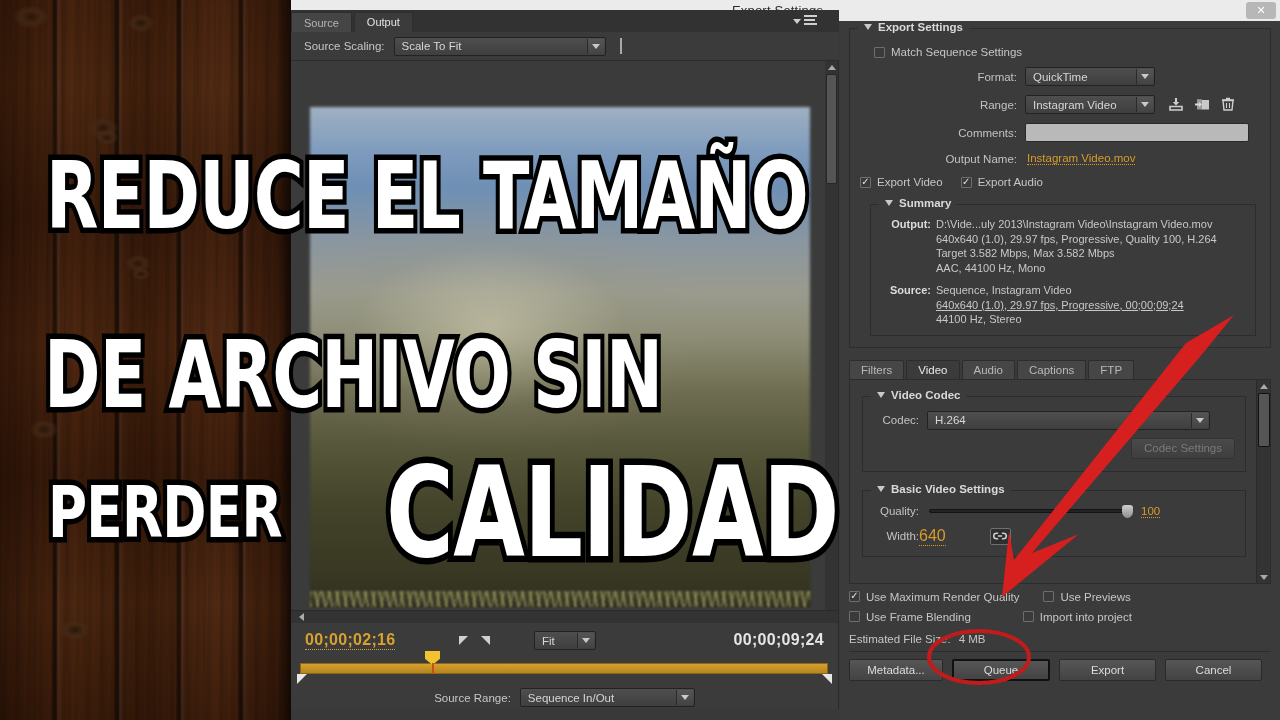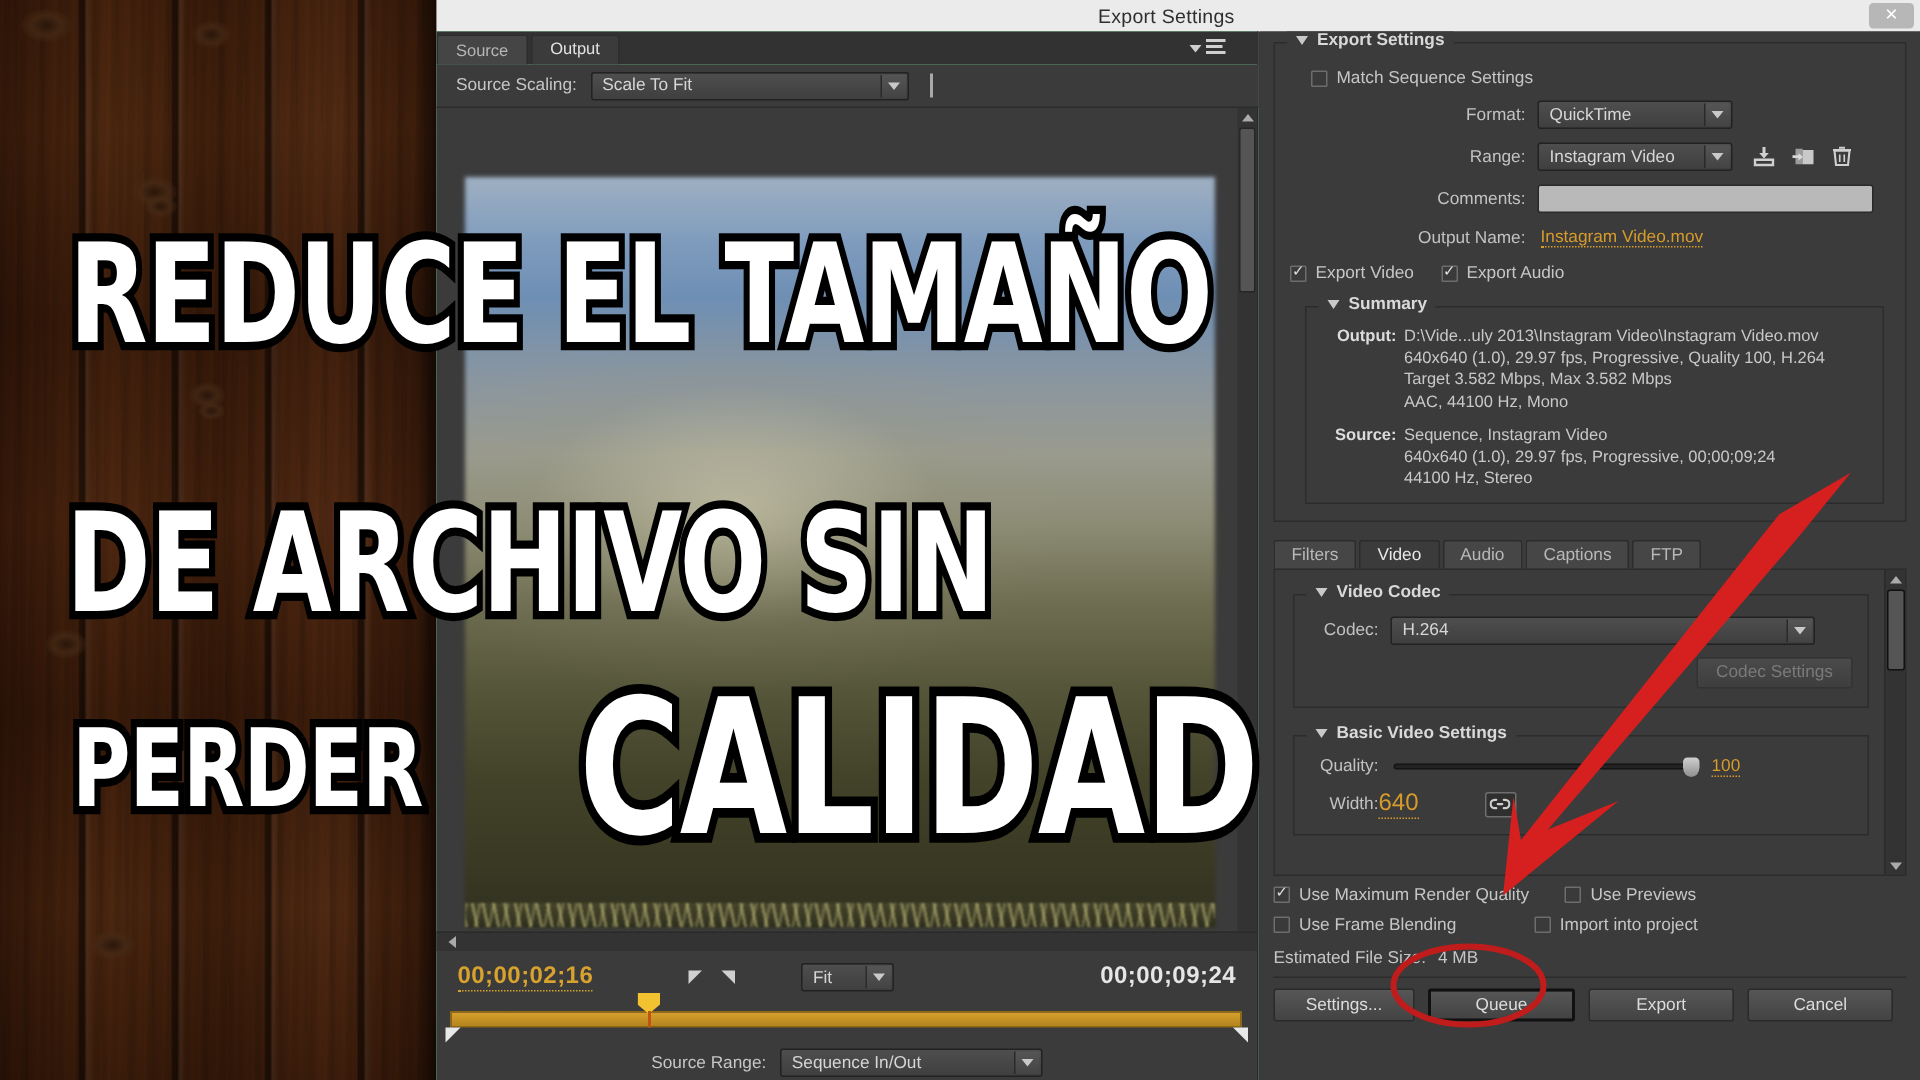--- a/index.html
+++ b/index.html
@@ -54,22 +54,22 @@
                    transform: translateX(-8px); }
   .close-btn {
     position: absolute; right: 4px; top: 2px; width: 30px; height: 17px;
     background: #b7b7b7; border-radius: 3px;
     display: flex; align-items: center; justify-content: center;
     color: #fff; font-size: 11px; line-height: 1;
   }
 
   
   .left-pane {
-    position: absolute; left: 0; top: 21px; width: 548px; height: 699px;
-    background: #86efac; border-right: 1px solid #2a2a2a;
+    position: absolute; left: 0; top: 10px; width: 548px; height: 699px;
+    background: #ffffff; border-right: 1px solid #2a2a2a;
   }
   .tabstrip {
     position: absolute; left: 0; top: 0; width: 548px; height: 22px;
     background: #323232; display: flex; align-items: flex-end;
   }
   .tab {
     height: 20px; padding: 0 12px; margin-right: 2px;
     display: flex; align-items: center;
     font-size: 11px; color: #b6b6b6;
     background: #454545; border: 1px solid #2d2d2d; border-bottom: none;
@@ -479,21 +479,21 @@
             </div>
             <div style="margin-left:57px;">640x640 (1.0), 29.97 fps, Progressive, Quality 100, H.264</div>
             <div style="margin-left:57px;">Target 3.582 Mbps, Max 3.582 Mbps</div>
             <div style="margin-left:57px;">AAC, 44100 Hz, Mono</div>
           </div>
           <div class="summary-box" style="margin-top:8px;">
             <div class="row">
               <span class="summary-key" style="width:52px; text-align:right;">Source:</span>
               <span style="margin-left:5px;">Sequence, Instagram Video</span>
             </div>
-            <div style="margin-left:57px;">640x640 (1.0), 29.97 fps, Progressive, 00;00;09;24</div>
+            <div style="margin-left:57px;text-decoration:underline;">640x640 (1.0), 29.97 fps, Progressive, 00;00;09;24</div>
             <div style="margin-left:57px;">44100 Hz, Stereo</div>
           </div>
         </div>
       </div>
 
       <div class="tabs2">
         <div class="tab2">Filters</div>
         <div class="tab2 active">Video</div>
         <div class="tab2">Audio</div>
         <div class="tab2">Captions</div>
@@ -560,21 +560,21 @@
           <span class="lbl">Use Frame Blending</span>
           <span class="cb" style="margin-left:46px;"></span>
           <span class="lbl">Import into project</span>
         </div>
         <div class="row" style="gap:6px; margin-top:10px;">
           <span class="lbl">Estimated File Size:</span>
           <span class="lbl" style="margin-left:2px;">4 MB</span>
         </div>
         <div class="bottom-sep"></div>
         <div class="btnrow">
-          <div class="btn" style="width:94px;">Settings...</div>
+          <div class="btn" style="width:94px;">Metadata...</div>
           <div class="btn default" style="width:98px;">Queue</div>
           <div class="btn" style="width:97px;">Export</div>
           <div class="btn" style="width:97px;">Cancel</div>
         </div>
       </div>
 
     </div>
   </div>
 
   <svg class="annot" viewBox="0 0 1280 720">

